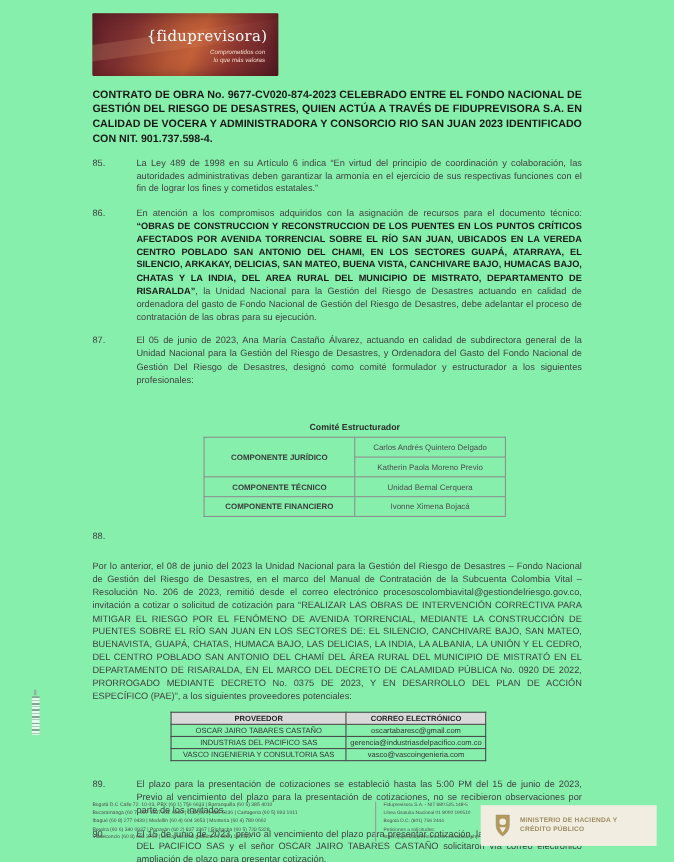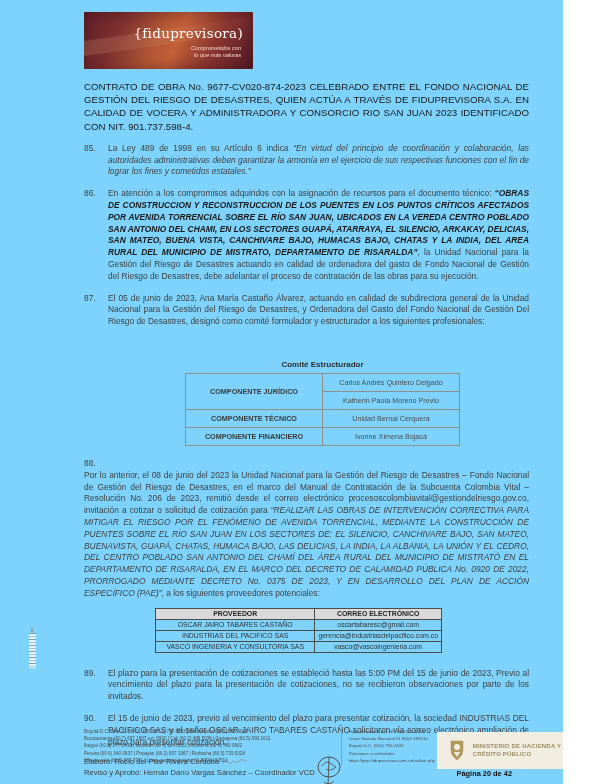--- a/index.html
+++ b/index.html
@@ -1,38 +1,38 @@
 <!DOCTYPE html>
 <html><head>
 <meta charset="utf-8">
 <style>
   html,body{margin:0;padding:0;background:#ffffff;}
-  .page{position:relative;width:563px;height:784px;background:#7dd3fc;overflow:hidden;
+  .page{position:relative;width:613px;height:784px;background:#86efac;overflow:hidden;
         font-family:"Liberation Sans",sans-serif;color:#3f3f3f;}
   .content{position:absolute;left:84px;top:12px;width:445px;}
 
   
   .logo{width:169px;height:57px;border-radius:1px;
         background:linear-gradient(115deg,#5e2028 0%,#7e3030 22%,#b55836 45%,#c26038 55%,#8a3430 75%,#521c26 100%);
         position:relative;box-shadow:inset 0 0 14px rgba(60,10,15,.45);}
   .logo-sheen{position:absolute;left:0;top:30%;width:100%;height:26%;
         background:linear-gradient(115deg,rgba(255,200,150,.18),rgba(255,255,255,0));transform:skewY(-8deg);}
   .logo-brand{position:absolute;right:10px;top:13px;font-family:"DejaVu Serif",serif;
         color:#ffffff;font-size:13.5px;letter-spacing:.3px;}
   .logo-tag{position:absolute;right:12px;top:33px;text-align:right;font-style:italic;
         color:#f3d9c8;font-size:5.6px;line-height:7px;}
 
   
-  .title{margin-top:11px;font-size:9.7px;font-weight:normal;color:#181818;
+  .title{margin-top:11px;font-size:9.7px;font-weight:bold;color:#181818;
          line-height:13.2px;text-align:justify;}
-  .item{display:flex;gap:0;margin-top:10px;font-size:8.4px;line-height:11.8px;}
+  .item{display:flex;gap:16px;margin-top:10px;font-size:8.4px;line-height:11.8px;}
   .item-num{width:24px;flex:none;}
   .item-body{flex:1;text-align:justify;}
-  .q-italic{font-style:italic;}
-  .q-bold{font-style:italic;font-weight:bold;color:#191919;}
+  .q-italic{}
+  .q-bold{font-weight:bold;color:#191919;}
 
   
   .tbl-wrap{margin-top:11px;margin-left:101px;width:275px;}
   .tbl-title{font-size:8px;font-weight:bold;color:#2e2e2e;text-align:center;margin-bottom:4px;margin-top:32px;}
   table.comite{border-collapse:collapse;width:275px;font-size:7.2px;color:#4d4d4d;}
   table.comite td{border:1px solid #8f8f8f;height:17px;text-align:center;vertical-align:middle;padding:0 4px;}
   table.comite td.comp{font-weight:bold;color:#3a3a3a;width:128px;}
 
   
   table.prov{border-collapse:collapse;margin-top:8px;margin-left:71px;width:287px;

